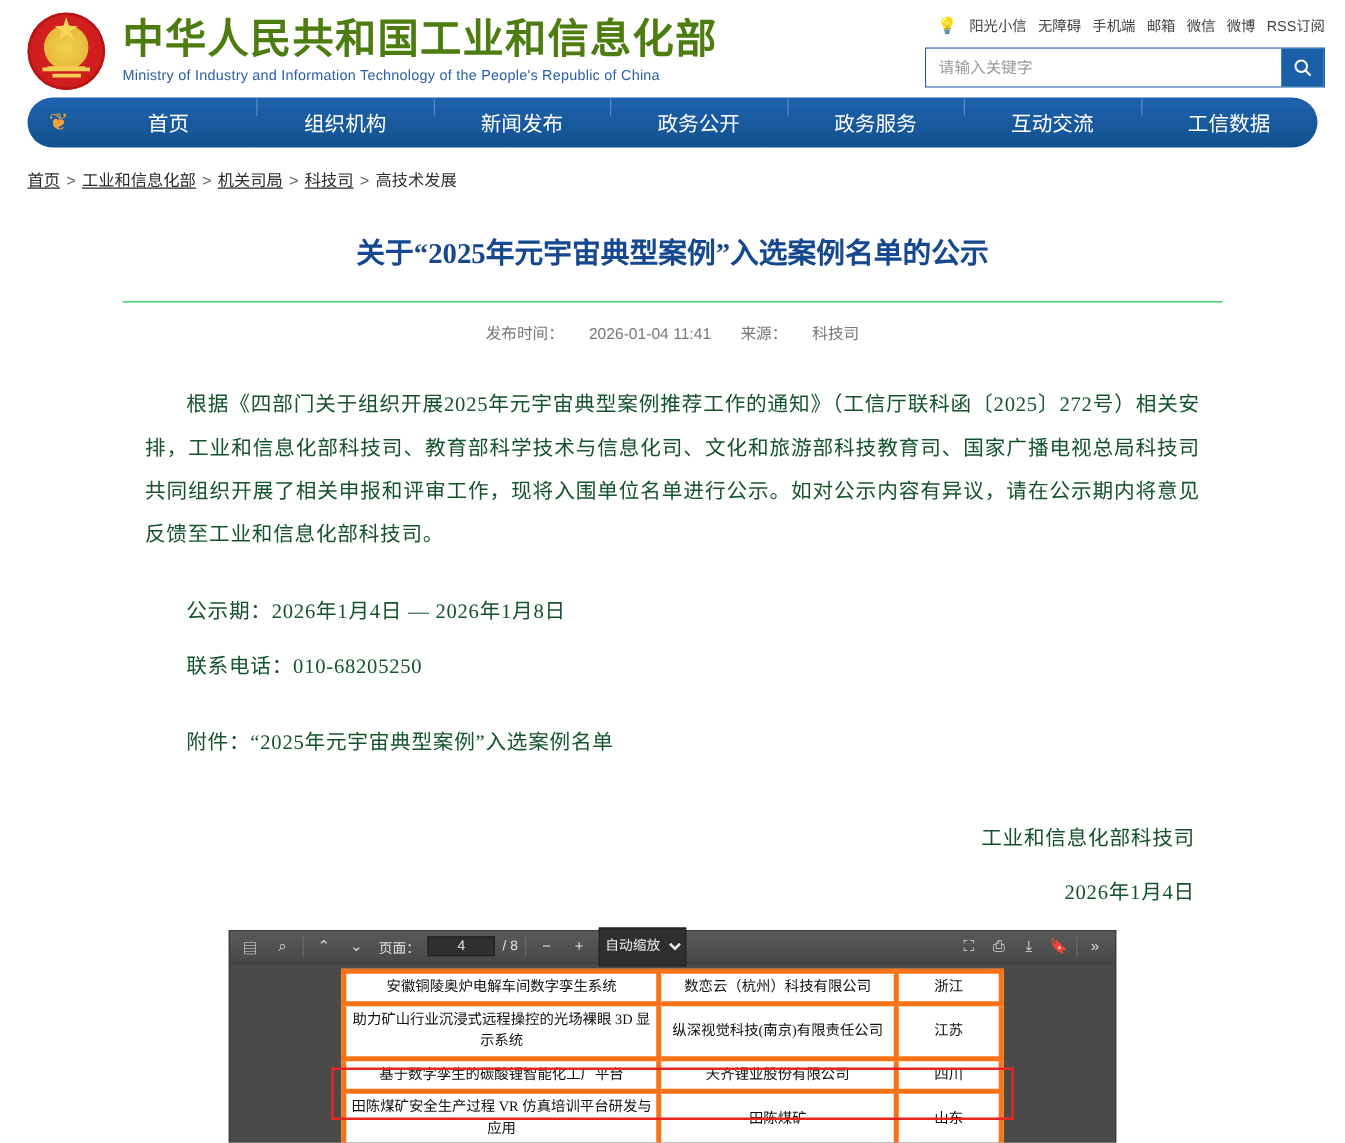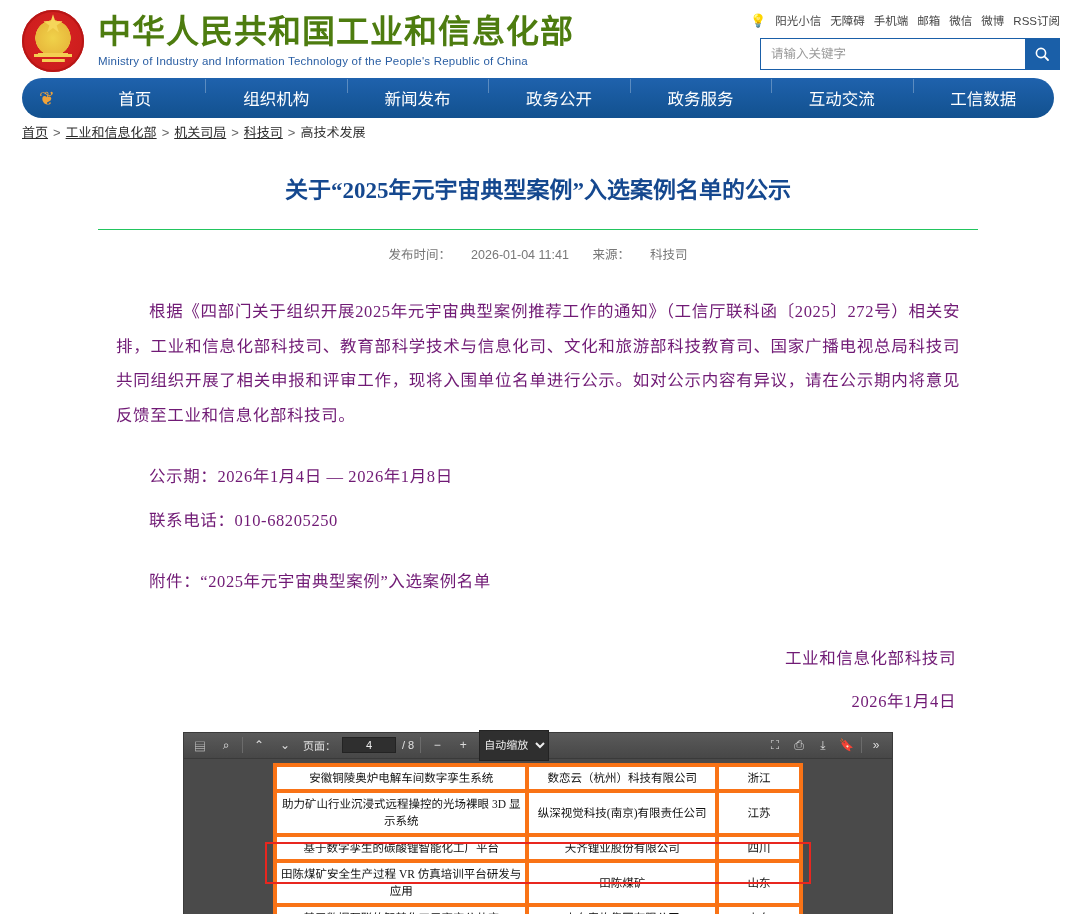--- a/index.html
+++ b/index.html
@@ -63,21 +63,20 @@
     gap: 9px; font-size: 11.5px; color: #444; white-space: nowrap;
   }
   .toplinks .bulb { color: #e8a33d; font-size: 13px; }
   .toplinks a { color: #444; text-decoration: none; }
   .searchbox {
     margin-top: 10px;
     display: flex; align-items: stretch;
     border: 1px solid #1a5fa8;
     height: 32px;
     background: #fff;
-    margin-left: 20px;
   }
   .searchbox input {
     flex: 1; border: 0; outline: 0;
     padding: 0 10px; font-size: 12.5px; color: #333;
     font-family: "Liberation Sans", sans-serif;
   }
   .searchbox input::placeholder { color: #9a9a9a; }
   .search-btn {
     width: 34px; background: #1a5fa8; border: 0;
     display: flex; align-items: center; justify-content: center;
@@ -108,21 +107,21 @@
     cursor: pointer; white-space: nowrap;
     position: relative;
   }
   .nav-item + .nav-item::before {
     content: ""; position: absolute; left: 0; top: -7px;
     height: 14px; width: 1px; background: rgba(255,255,255,.28);
   }
 
   
   .crumb {
-    padding: 4px 22px 10px 22px;
+    padding: 16px 22px 10px 22px;
     font-size: 13px; color: #333;
   }
   .crumb a { color: #2b2b2b; text-decoration: underline; }
   .crumb .sep { margin: 0 5px; color: #666; }
   .crumb .cur { color: #333; }
 
   
   .article {
     margin: 0 auto;
     width: 880px;
@@ -141,21 +140,21 @@
     text-align: center;
     padding: 14px 0 10px 0;
     font-size: 12.5px;
     color: #777;
   }
   .meta span { margin: 0 10px; }
 
   .body {
     font-family: "Liberation Serif", serif;
     font-size: 16.5px;
-    color: #701a75;
+    color: #14532d;
     line-height: 2.1;
     padding: 22px 18px 0 18px;
     letter-spacing: .6px;
   }
   .body p { margin: 0 0 10px 0; }
   .indent { text-indent: 2em; text-align: justify; }
   .gap { height: 16px; }
   .right { text-align: right; padding-right: 4px; line-height: 2.0; }
 
   

